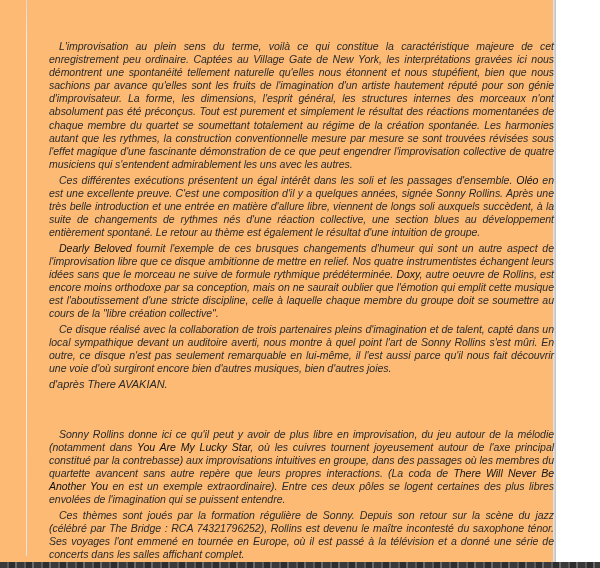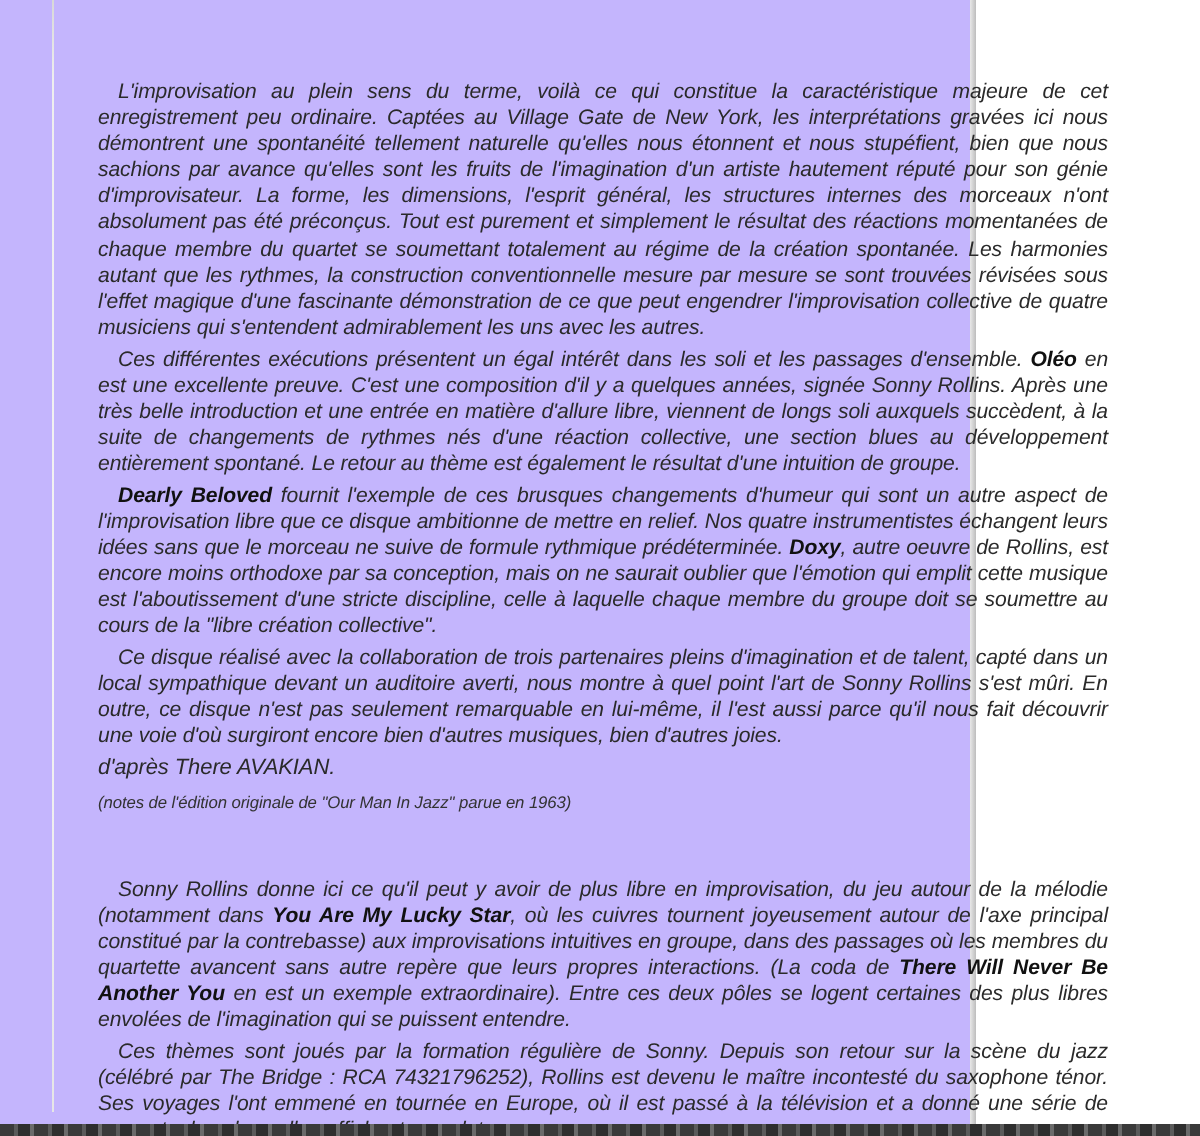--- a/index.html
+++ b/index.html
@@ -11,23 +11,23 @@
       width: 600px;
       height: 568px;
       position: relative;
       overflow: hidden;
       font-family: "Liberation Sans", sans-serif;
       color: #2a2a2a;
     }
     .page {
       position: absolute;
       left: 0; top: 0;
-      width: 488px;
+      width: 556px;
       height: 562px;
-      background: #c4b5fd;
+      background: #fdba74;
     }
     .fold-line-left {
       position: absolute;
       left: 26px; top: 0;
       width: 1px; height: 556px;
       background: linear-gradient(to bottom, #d8d8d8 0, #eeeeee 40px, #f3f3f3 60%, #e6e6e6 100%);
     }
     .edge-right {
       position: absolute;
       right: 0; top: 0;
@@ -49,21 +49,21 @@
       line-height: 13.1px;
       font-style: italic;
       text-align: justify;
       letter-spacing: -0.05px;
     }
     .para {
       margin: 0 0 2.6px 0;
       text-indent: 10px;
     }
     .para b {
-      font-weight: bold;
+      font-weight: normal;
       color: #111;
     }
     .sig {
       margin: 0 0 5px 0;
       text-indent: 0;
       font-size: 11px;
     }
     .note {
       margin: 0;
       font-size: 8.4px;
@@ -82,21 +82,20 @@
 
   <div class="content">
     <section>
       <div>
           <p class="para"><span>L'improvisation au plein sens du terme, voilà ce qui constitue la caractéristique majeure de cet enregistrement peu ordinaire. Captées au Village Gate de New York, les interprétations gravées ici nous démontrent une spontanéité tellement naturelle qu'elles nous étonnent et nous stupéfient, bien que nous sachions par avance qu'elles sont les fruits de l'imagination d'un artiste hautement réputé pour son génie d'improvisateur. La forme, les dimensions, l'esprit général, les structures internes des morceaux n'ont absolument pas été préconçus. Tout est purement et simplement le résultat des réactions momentanées de chaque membre du quartet se soumettant totalement au régime de la création spontanée. Les harmonies autant que les rythmes, la construction conventionnelle mesure par mesure se sont trouvées révisées sous l'effet magique d'une fascinante démonstration de ce que peut engendrer l'improvisation collective de quatre musiciens qui s'entendent admirablement les uns avec les autres.</span></p>
           <p class="para"><span>Ces différentes exécutions présentent un égal intérêt dans les soli et les passages d'ensemble. </span><b>Oléo</b><span> en est une excellente preuve. C'est une composition d'il y a quelques années, signée Sonny Rollins. Après une très belle introduction et une entrée en matière d'allure libre, viennent de longs soli auxquels succèdent, à la suite de changements de rythmes nés d'une réaction collective, une section blues au développement entièrement spontané. Le retour au thème est également le résultat d'une intuition de groupe.</span></p>
           <p class="para"><b>Dearly Beloved</b><span> fournit l'exemple de ces brusques changements d'humeur qui sont un autre aspect de l'improvisation libre que ce disque ambitionne de mettre en relief. Nos quatre instrumentistes échangent leurs idées sans que le morceau ne suive de formule rythmique prédéterminée. </span><b>Doxy</b><span>, autre oeuvre de Rollins, est encore moins orthodoxe par sa conception, mais on ne saurait oublier que l'émotion qui emplit cette musique est l'aboutissement d'une stricte discipline, celle à laquelle chaque membre du groupe doit se soumettre au cours de la "libre création collective".</span></p>
           <p class="para"><span>Ce disque réalisé avec la collaboration de trois partenaires pleins d'imagination et de talent, capté dans un local sympathique devant un auditoire averti, nous montre à quel point l'art de Sonny Rollins s'est mûri. En outre, ce disque n'est pas seulement remarquable en lui-même, il l'est aussi parce qu'il nous fait découvrir une voie d'où surgiront encore bien d'autres musiques, bien d'autres joies.</span></p>
         </div>
       <p class="sig">d'après There AVAKIAN.</p>
-      <p class="note">(notes de l'édition originale de "Our Man In Jazz" parue en 1963)</p>
     </section>
 
     <div class="gap"></div>
 
     <section>
       <div>
           <p class="para"><span>Sonny Rollins donne ici ce qu'il peut y avoir de plus libre en improvisation, du jeu autour de la mélodie (notamment dans </span><b>You Are My Lucky Star</b><span>, où les cuivres tournent joyeusement autour de l'axe principal constitué par la contrebasse) aux improvisations intuitives en groupe, dans des passages où les membres du quartette avancent sans autre repère que leurs propres interactions. (La coda de </span><b>There Will Never Be Another You</b><span> en est un exemple extraordinaire). Entre ces deux pôles se logent certaines des plus libres envolées de l'imagination qui se puissent entendre.</span></p>
           <p class="para"><span>Ces thèmes sont joués par la formation régulière de Sonny. Depuis son retour sur la scène du jazz (célébré par The Bridge : RCA 74321796252), Rollins est devenu le maître incontesté du saxophone ténor. Ses voyages l'ont emmené en tournée en Europe, où il est passé à la télévision et a donné une série de concerts dans les salles affichant complet.</span></p>
         </div>
 

